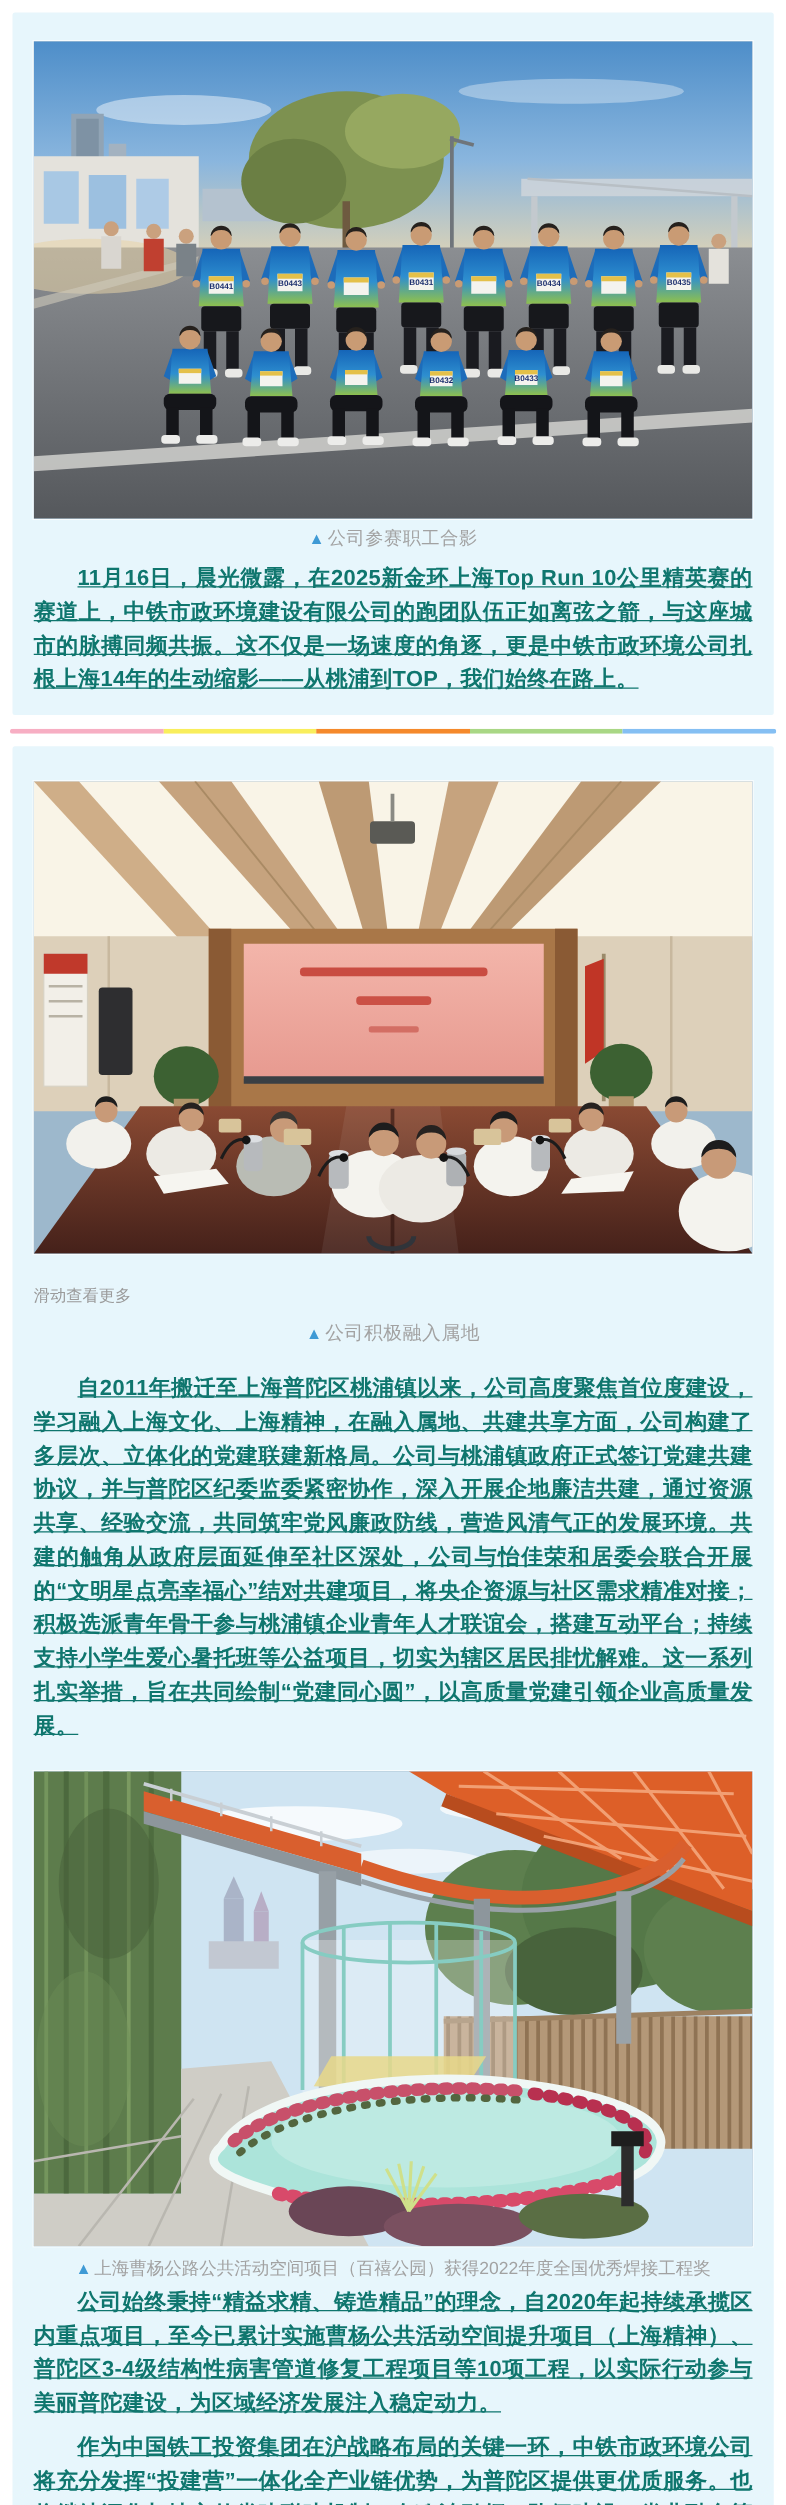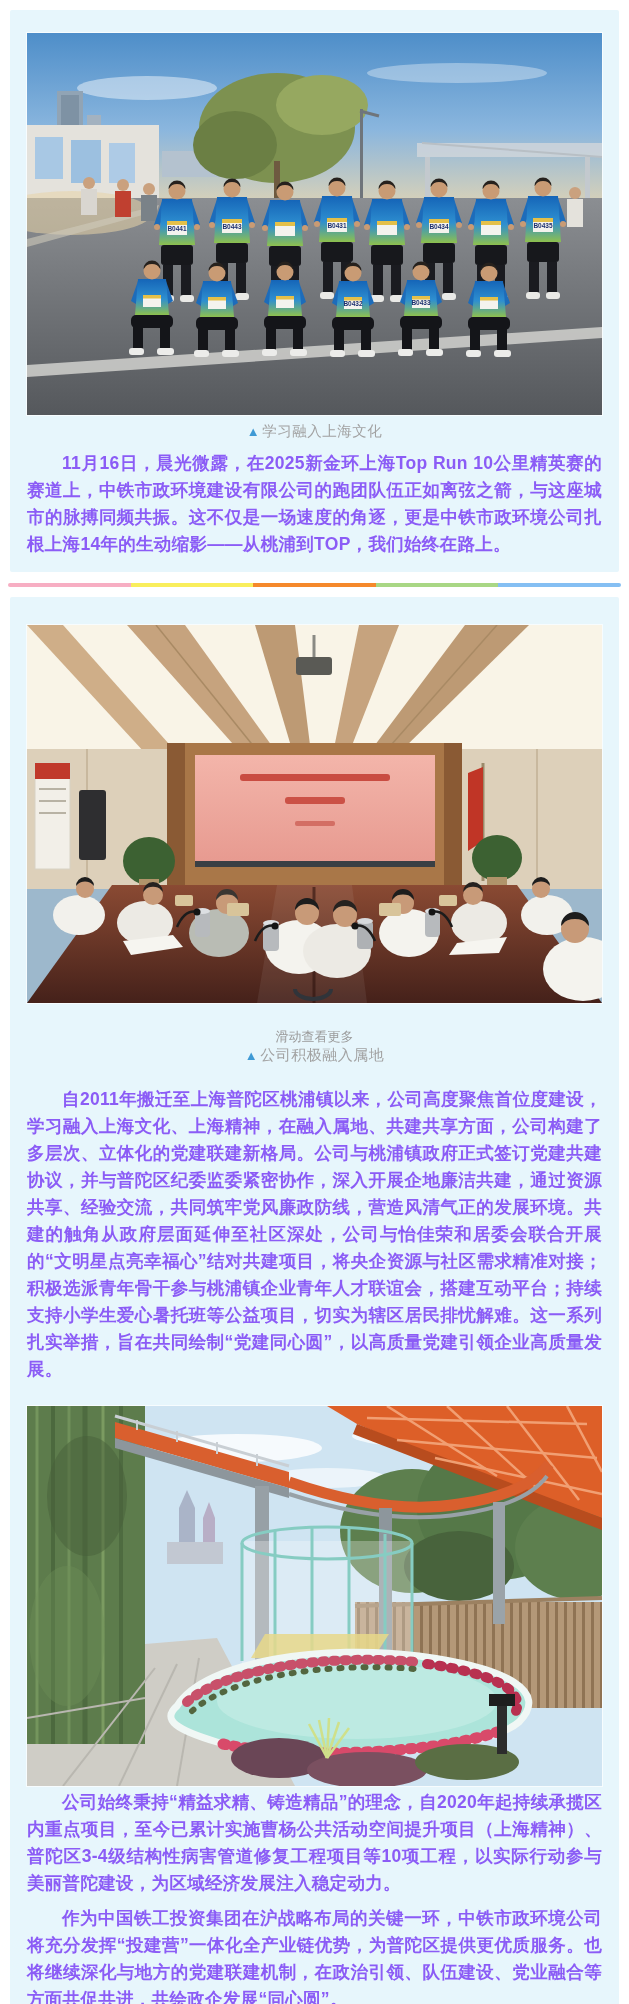--- a/index.html
+++ b/index.html
@@ -22,26 +22,26 @@
   .photo svg{display:block;}
   .photo2{height:378px;}
   .photo3{height:380px;}
   .caption{
     margin-top:6px;text-align:center;font-size:14.5px;line-height:20px;
     color:#a2a2a2;letter-spacing:.5px;white-space:nowrap;
   }
   .caption .tri{color:#3f9ad5;font-size:13px;margin-right:2px;}
   .caption3{font-size:14px;margin-top:7px;letter-spacing:0;}
   .hint{
-    margin-top:26px;text-align:center;font-size:13px;line-height:16px;color:#9b9b9b;
-  }
-  .caption.cap2{margin-top:0;font-size:15px;}
+    margin-top:26px;text-align:left;font-size:13px;line-height:16px;color:#9b9b9b;
+  }
+  .caption.cap2{margin-top:12px;font-size:15px;}
   .para{
     margin:8px 0 0 0;font-size:17.5px;line-height:27px;font-weight:700;
-    color:#8b5cf6;text-align:justify;text-indent:2em;letter-spacing:.3px;
+    color:#0f766e;text-align:justify;text-indent:2em;letter-spacing:.3px;text-decoration:underline;
   }
   .para.p2{margin-top:20px;}
   .para.p3{margin-top:3px;}
   .para.p4{margin-top:8px;}
   .photo3wrap{margin-top:23px;}
   .divider{
     margin:11px 8px 0 8px;height:4px;display:flex;border-radius:2px;overflow:hidden;
   }
   .divider span{flex:1 1 20%;height:4px;}
 </style>
@@ -163,21 +163,21 @@
           <text x="310" y="195">B0431</text>
           <text x="412" y="196">B0434</text>
           <text x="516" y="195">B0435</text>
           <text x="326" y="273">B0432</text>
           <text x="394" y="272">B0433</text>
         </g>
       </svg>
     </div>
 
     <div class="caption">
-      <span class="tri">▲</span><span>学习融入上海文化</span>
+      <span class="tri">▲</span><span>公司参赛职工合影</span>
     </div>
 
     <p class="para">11月16日，晨光微露，在2025新金环上海Top Run 10公里精英赛的赛道上，中铁市政环境建设有限公司的跑团队伍正如离弦之箭，与这座城市的脉搏同频共振。这不仅是一场速度的角逐，更是中铁市政环境公司扎根上海14年的生动缩影——从桃浦到TOP，我们始终在路上。</p>
   </div>
 
   <div class="divider">
     <span style="background: rgb(247, 174, 195);"></span>
     <span style="background: rgb(249, 238, 92);"></span>
     <span style="background: rgb(245, 137, 43);"></span>
     <span style="background: rgb(169, 215, 133);"></span>
@@ -409,19 +409,22 @@
             <path d="M300,352 L292,314"></path>
             <path d="M300,352 L302,312"></path>
           <path d="M300,352 L312,316"></path>
             <path d="M300,352 L322,322"></path>
         </g>
         <rect x="470" y="296" width="10" height="52" fill="#2c2c2c"></rect>
         <rect x="462" y="288" width="26" height="12" fill="#1e1e1e"></rect>
       </svg>
     </div>
 
+    <div class="caption caption3">
+      <span class="tri">▲</span><span>上海曹杨公路公共活动空间项目（百禧公园）获得2022年度全国优秀焊接工程奖</span>
+    </div>
 
     <p class="para p3">公司始终秉持“精益求精、铸造精品”的理念，自2020年起持续承揽区内重点项目，至今已累计实施曹杨公共活动空间提升项目（上海精神）、普陀区3-4级结构性病害管道修复工程项目等10项工程，以实际行动参与美丽普陀建设，为区域经济发展注入稳定动力。</p>
 
     <p class="para p4">作为中国铁工投资集团在沪战略布局的关键一环，中铁市政环境公司将充分发挥“投建营”一体化全产业链优势，为普陀区提供更优质服务。也将继续深化与地方的党建联建机制，在政治引领、队伍建设、党业融合等方面共促共进，共绘政企发展“同心圆”。</p>
   </div>
 
 </div>
 
 </body></html>

